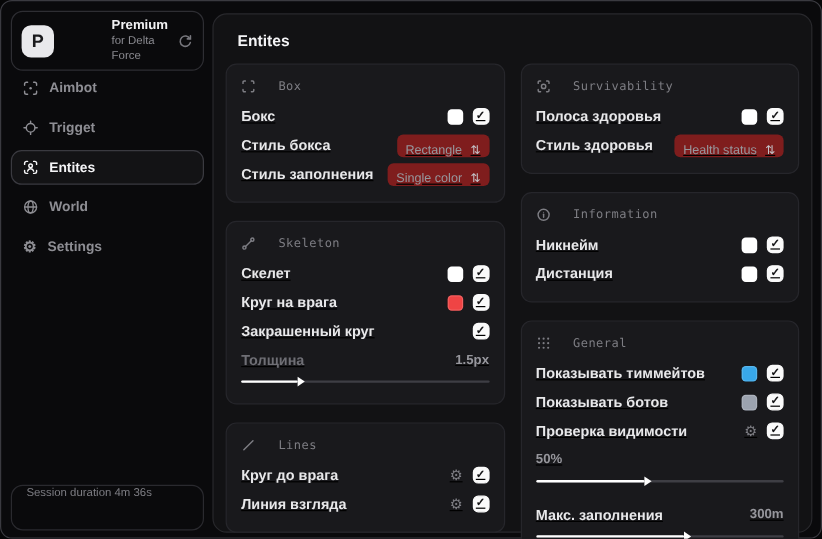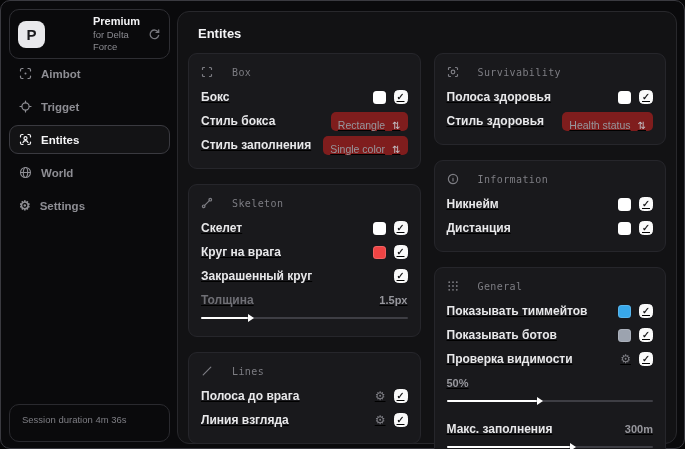--- a/index.html
+++ b/index.html
@@ -14,21 +14,21 @@
   .ptxt{flex:1;min-width:0;line-height:1.25;margin-left:40px;}
   .ptitle{color:#f2f2f4;font-size:11px;font-weight:700;}
   .psub{color:#8b8b91;font-size:9.5px;}
   .sync{color:#77777d;flex:0 0 auto;display:flex;}
   .cat-label{color:#67676d;font-size:9.5px;margin:14px 0 6px 6px;}
   .nav{display:flex;flex-direction:column;gap:4px;}
   .nav-item{display:flex;align-items:center;gap:9px;padding:7px 9px;border:1px solid transparent;border-radius:9px;color:#8e8e94;font-size:11.5px;font-weight:600;cursor:pointer;}
   .nav-item.active{border-color:#3a3a40;color:#f5f5f7;background:#131315;}
   .nav-item .nicon{display:flex;color:inherit;}
   .gear-glyph{font-size:13px;line-height:1;}
-  .session-card{position:absolute;left:0;right:0;bottom:0;border:1px solid #2a2a2f;border-radius:10px;height:38px;display:flex;align-items:center;padding:0 12px 7px 12px;box-sizing:border-box;}
+  .session-card{position:absolute;left:0;right:0;bottom:0;border:1px solid #2a2a2f;border-radius:10px;height:38px;display:flex;align-items:flex-start;padding:0 12px 7px 12px;box-sizing:border-box;}
   .session-card span{color:#7e7e84;font-size:9.5px;}
 
   
   .panel{position:absolute;left:176px;top:10px;width:500px;height:433px;background:#121214;border:1px solid #28282c;border-radius:12px;box-sizing:border-box;padding:12px 10px 10px 10px;}
   .panel-title{color:#f4f4f6;font-size:13px;font-weight:700;margin:2px 0 12px 10px;}
   .cols{display:flex;gap:13px;padding:0 0 0 0;}
   .col{flex:1;display:flex;flex-direction:column;gap:15px;min-width:0;}
 
   .card{background:#19191c;border:1px solid #26262b;border-radius:9px;padding:9px 12px 11px 12px;}
   .card-head{display:flex;align-items:center;gap:19px;margin:3px 0 7px 0;}
@@ -215,21 +215,21 @@
         <section class="card">
           <div class="card-head">
             <span class="sicon">
               <svg width="12" height="12" viewBox="0 0 12 12" fill="none" stroke="currentColor" stroke-width="1.2" stroke-linecap="round">
                 <path d="M2.2 9.8 9.8 2.2"></path>
               </svg>
             </span>
             <span class="stitle">Lines</span>
           </div>
           <div class="row">
-            <span class="lbl">Полоса до врага</span>
+            <span class="lbl">Круг до врага</span>
             <span class="controls">
               <span class="gicon">⚙</span>
               <span class="cb on"></span>
             </span>
           </div>
           <div class="row">
             <span class="lbl">Линия взгляда</span>
             <span class="controls">
               <span class="gicon">⚙</span>
               <span class="cb on"></span>

